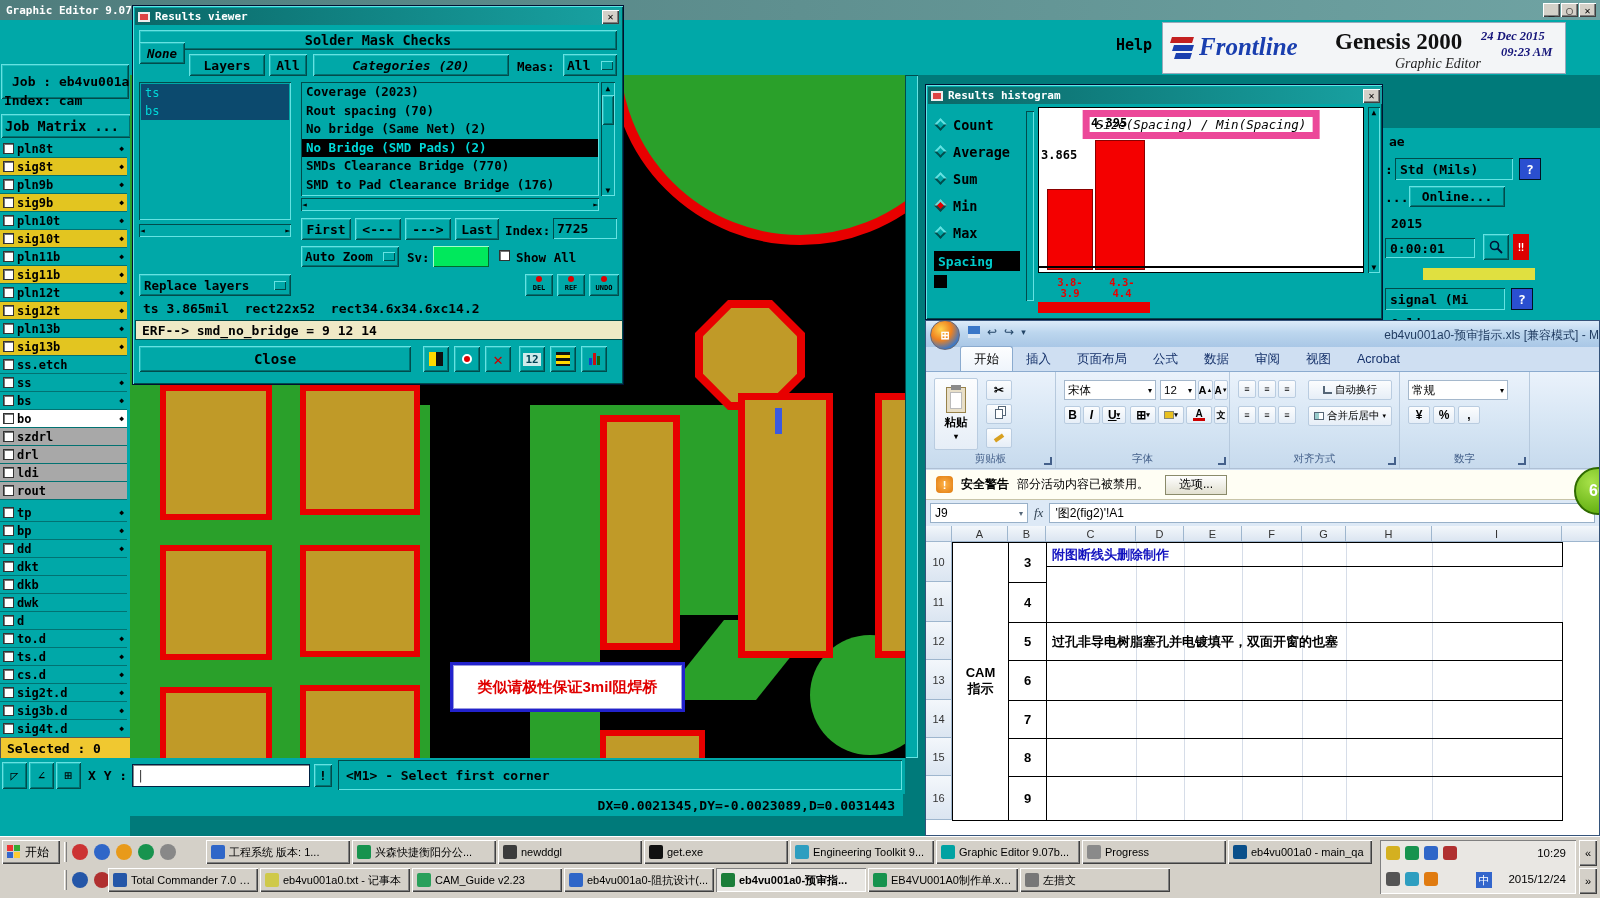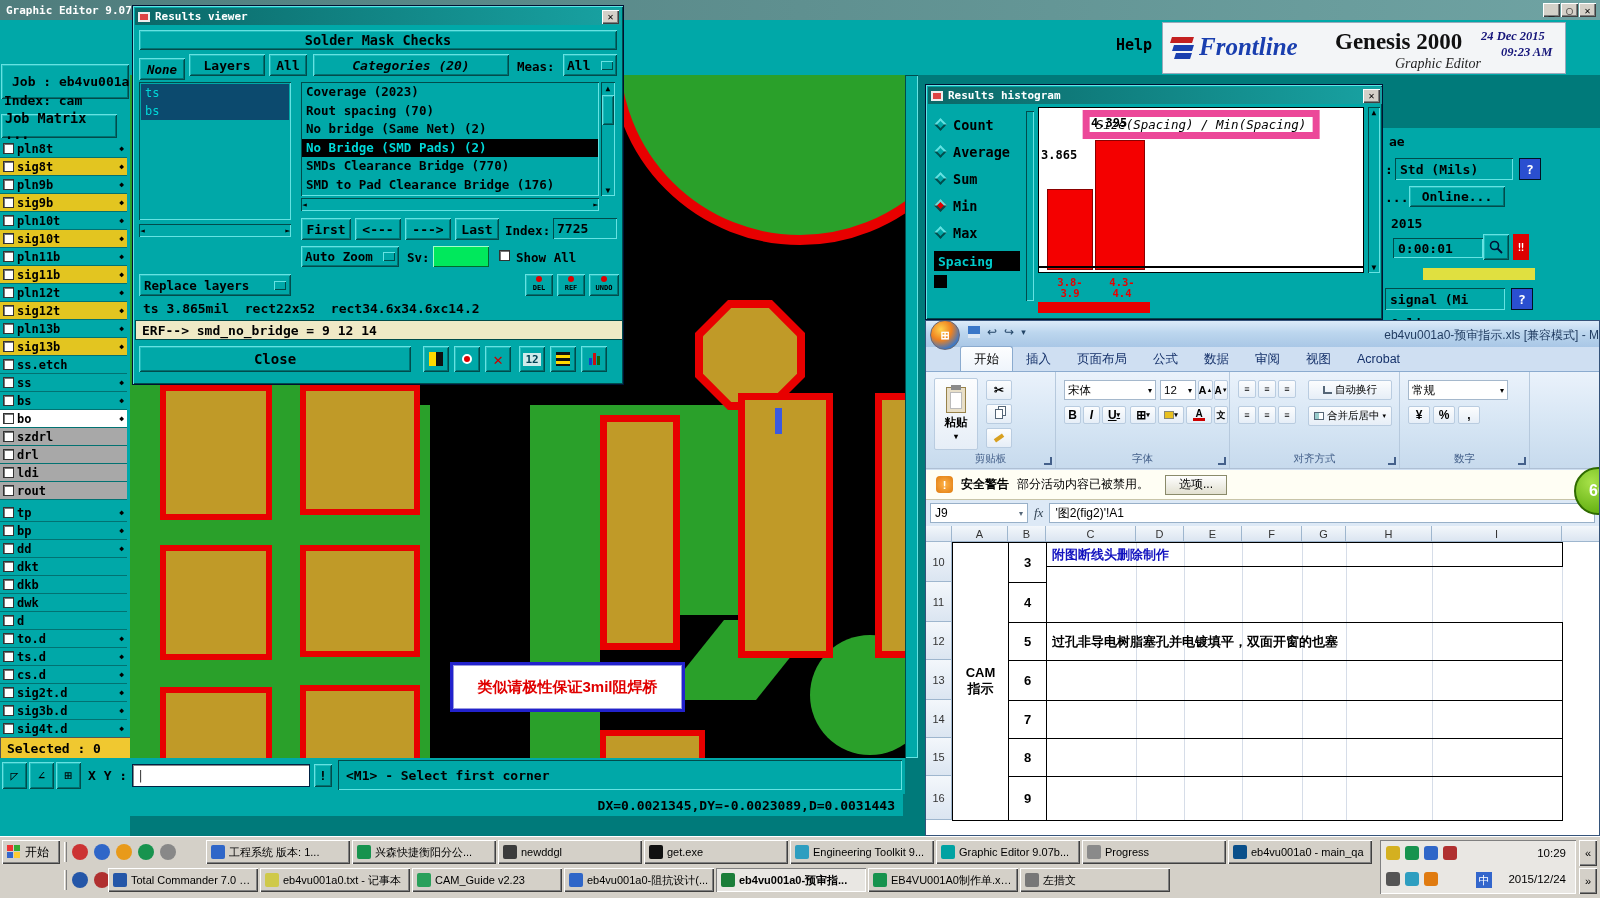--- a/index.html
+++ b/index.html
@@ -84,21 +84,21 @@
   <span class="abs" style="left:338px;top:22px;font-size:12.5px;font-weight:bold;font-style:italic;color:#15157a">09:23 AM</span>
 </div>
 
 <div class="abs tl" style="left:0;top:20px;width:130px;height:816px"></div>
 <div class="abs tl bo l b" style="left:1px;top:64px;width:128px;height:35px;padding-left:11px;font-size:13px;overflow:hidden;white-space:nowrap">
     <span>Job : eb4vu001a0</span>
   </div>
 <div class="abs l b" style="left:4px;top:90px;height:20px;font-size:13px">
     <span>Index: cam</span>
   </div>
-<div class="abs tl bo l b" style="left:1px;top:114px;width:116px;height:24px;padding-left:4px;font-size:13.5px">
+<div class="abs tl bo l b" style="left:1px;top:114px;width:130px;height:24px;padding-left:4px;font-size:13.5px">
     <span>Job Matrix ...</span>
   </div>
 <div class="abs" id="layer-list" style="left:0;top:140px;width:127px">
     <div class="lrow teal">
       <span class="cb"></span>
       <span class="lname">pln8t</span>
       <span class="ldia">◆</span>
     </div>
     <div class="lrow yellow">
       <span class="cb"></span>
@@ -313,21 +313,21 @@
 
 <div class="abs tl" style="left:132px;top:5px;width:492px;height:380px;border:1px solid #013;box-shadow:inset 1px 1px 0 #66e2e2,inset -1px -1px 0 #014c4c;z-index:6">
   <div class="abs tbar l" style="left:2px;top:2px;width:486px;height:17px;padding-left:3px;gap:5px">
     <span style="width:12px;height:10px;background:#d44;box-shadow:inset 0 0 0 2px #eee;display:inline-block"></span>
     <span>Results viewer</span>
     <span class="gb c xbtn" style="margin-left:auto;margin-right:2px;color:#000">✕</span>
   </div>
   <div class="abs tl bo c b" style="left:6px;top:24px;width:478px;height:20px;font-size:13.5px">
       <span>Solder Mask Checks</span>
     </div>
-  <div class="abs tl bo c b" style="left:6px;top:52px;width:46px;height:22px;font-size:12.5px;font-style:italic">
+  <div class="abs tl bo c b" style="left:6px;top:36px;width:46px;height:22px;font-size:12.5px;font-style:italic">
       <span>None</span>
     </div>
   <div class="abs tl bo c b" style="left:56px;top:48px;width:76px;height:22px;font-size:13px">
       <span>Layers</span>
     </div>
   <div class="abs tl bo c b" style="left:136px;top:48px;width:38px;height:22px;font-size:13px">
       <span>All</span>
     </div>
   <div class="abs tl bo c b" style="left:180px;top:48px;width:196px;height:22px;font-size:13px;font-style:italic">
       <span>Categories (20)</span>
@@ -487,21 +487,21 @@
       <span>Std (Mils)</span>
     </div>
   <div class="abs c" style="left:136px;top:30px;width:22px;height:22px;background:#2a4fd0;color:#fff;font-weight:bold;border:1px solid #012">
       <span>?</span>
     </div>
   <span class="abs" style="left:2px;top:62px">...</span>
   <div class="abs tl bo c" style="left:26px;top:58px;width:96px;height:21px">
       <span>Online...</span>
     </div>
   <span class="abs" style="left:8px;top:88px">2015</span>
-  <div class="abs tl bi l" style="left:10px;top:110px;width:90px;height:20px;padding-left:5px">
+  <div class="abs tl bi l" style="left:2px;top:110px;width:90px;height:20px;padding-left:5px">
       <span>0:00:01</span>
     </div>
   <div class="abs tl bo c" style="left:100px;top:106px;width:26px;height:26px">
       <svg width="14" height="14" viewBox="0 0 14 14">
         <circle cx="5.5" cy="5.5" r="4" fill="none" stroke="#013" stroke-width="1.6"></circle>
         <line x1="8.5" y1="8.5" x2="13" y2="13" stroke="#013" stroke-width="1.8"></line>
       </svg>
     </div>
   <div class="abs c" style="left:130px;top:106px;width:16px;height:26px;background:#d00;color:#fff;font-size:10px">‼</div>
   <div class="abs" style="left:40px;top:140px;width:112px;height:12px;background:#e0e040"></div>

